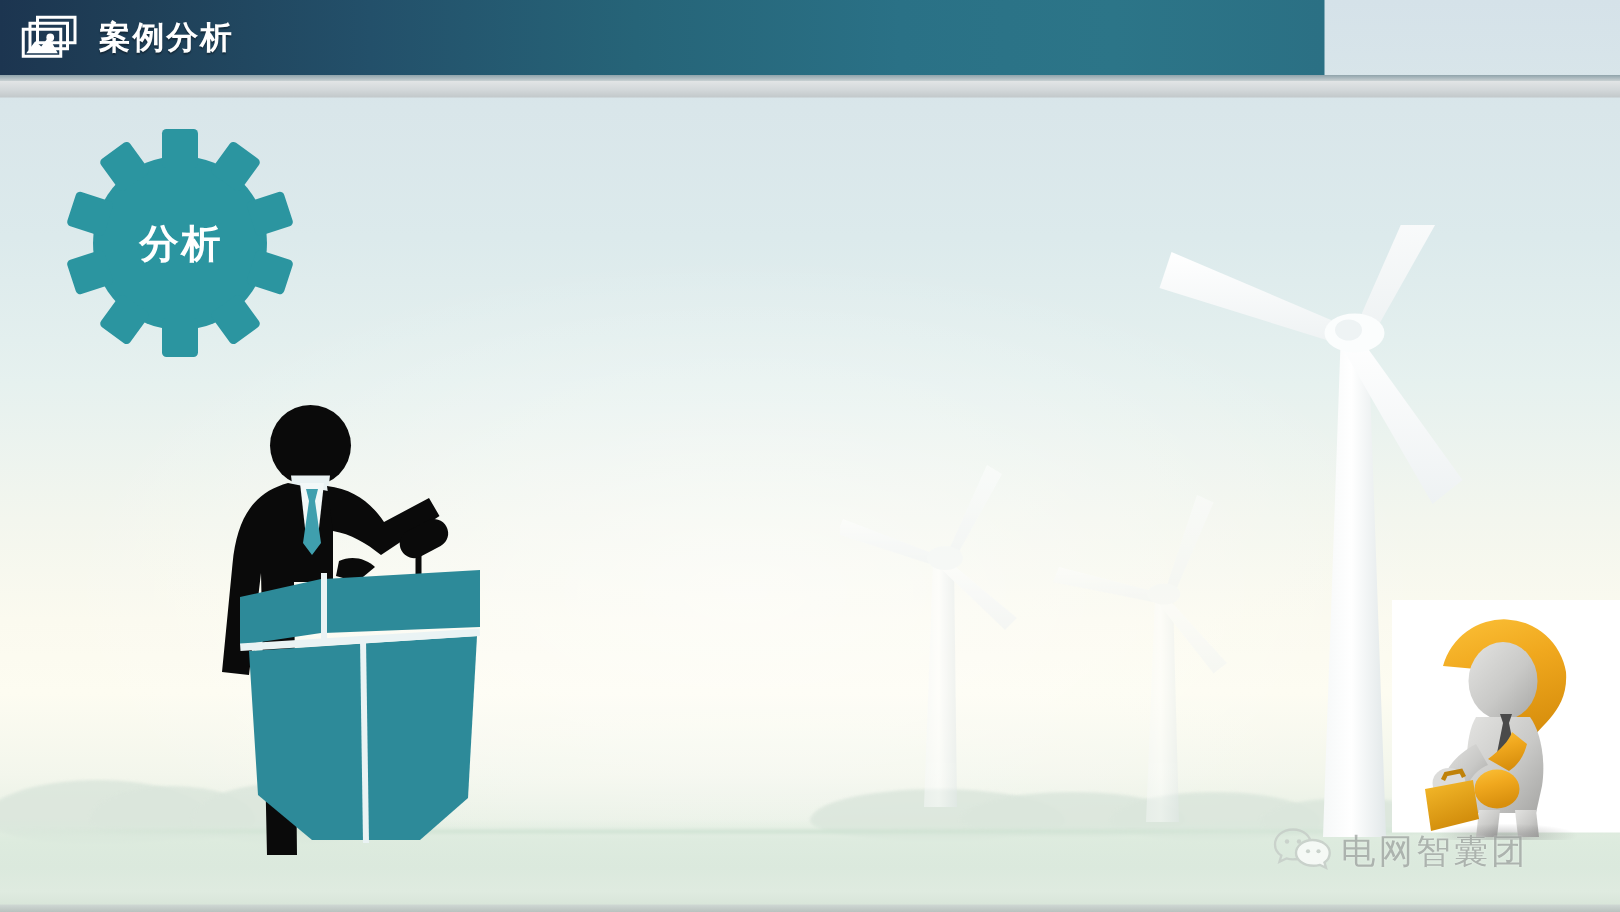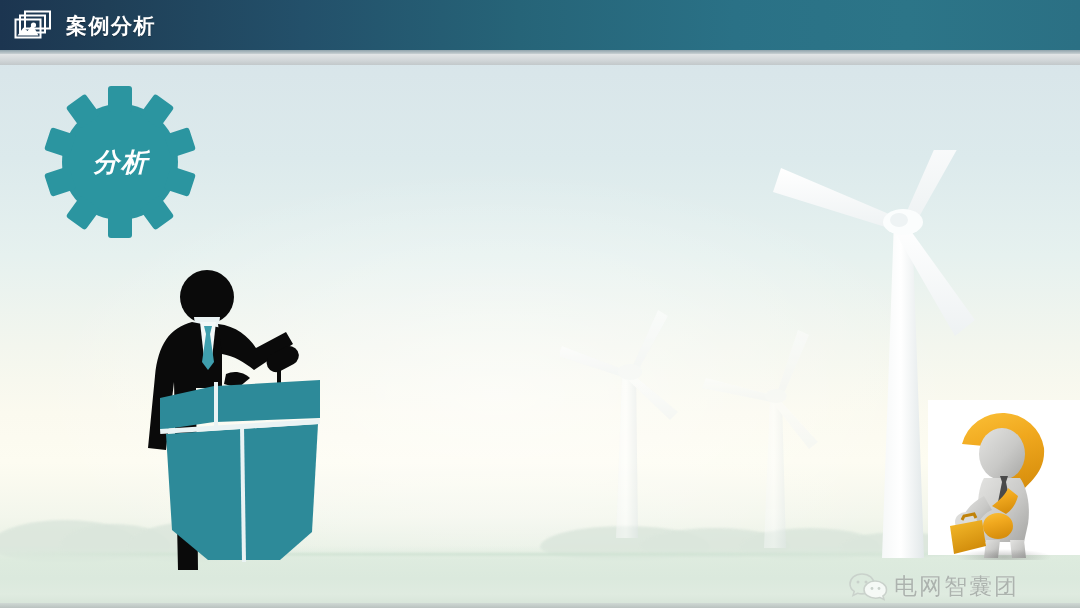--- a/index.html
+++ b/index.html
@@ -85,21 +85,21 @@
     border-radius: 50% 50% 42% 42% / 62% 62% 38% 38%;
     background: #dbe6dc;
     opacity: 0.85;
     filter: blur(1.2px);
   }
 
   
   .header {
     position: absolute;
     left: 0; top: 0;
-    width: 1080px; height: 50px;
+    width: 883px; height: 50px;
     background: linear-gradient(to right,
         #1c3550 0%,
         #1f3f57 10%,
         #23506a 28%,
         #266478 48%,
         #2a7186 68%,
         #2c7588 84%,
         #2b7084 100%);
     display: flex;
     align-items: center;
@@ -152,21 +152,20 @@
     display: flex;
     align-items: center;
     justify-content: center;
     color: #ffffff;
     font-size: 26px;
     font-weight: bold;
     letter-spacing: 2px;
     padding-left: 2px;
     box-sizing: border-box;
     pointer-events: none;
-    font-style: italic;
   }
 
   
   .question-text {
     position: absolute;
     left: 380px;
     top: 262px;
     width: 540px;
     text-align: center;
     color: #18191a;
@@ -219,24 +218,23 @@
     z-index: 17;
   }
 
   
   .watermark {
     position: absolute;
     left: 848px;
     top: 544px;
     height: 36px;
     display: flex;
-    align-items: center;
+    align-items: flex-end;
     z-index: 18;
     opacity: 0.72;
-    margin-top: 24px;
   }
   .wechat-icon {
     width: 40px; height: 30px;
     margin-right: 6px;
     flex: 0 0 auto;
   }
   .watermark-text {
     color: #9a9f9c;
     font-size: 23px;
     letter-spacing: 2px;

